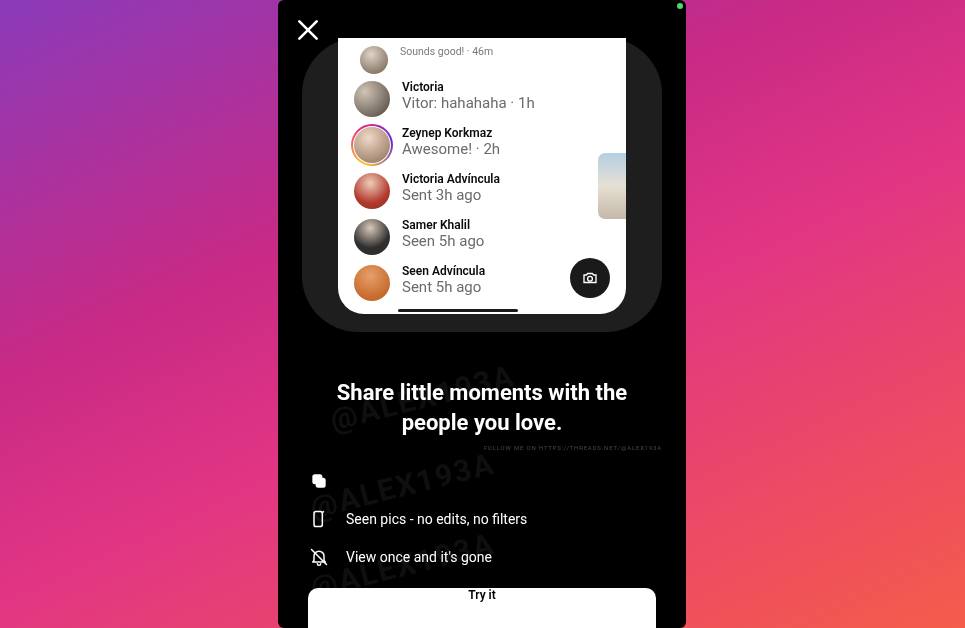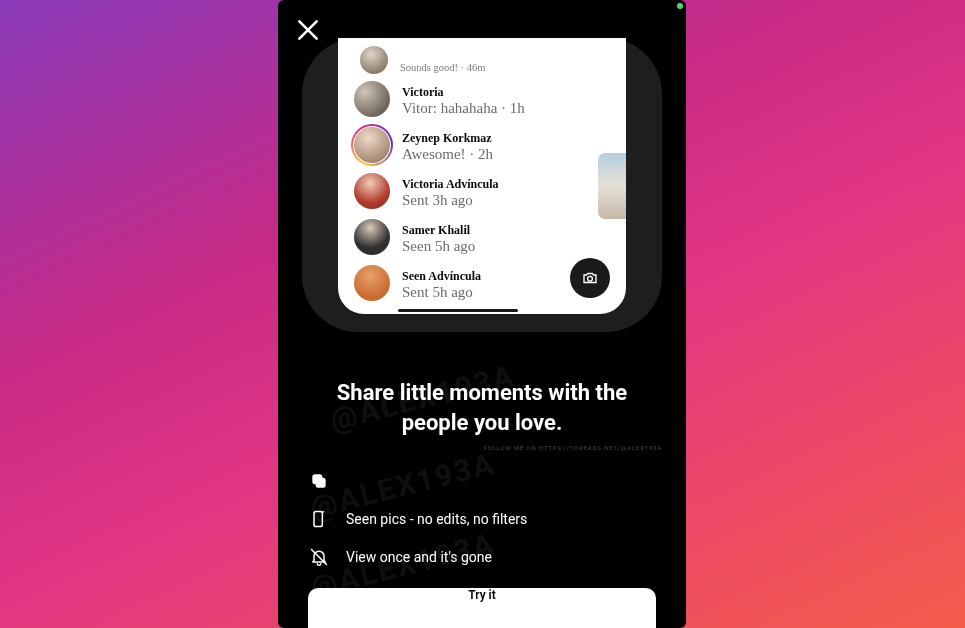--- a/index.html
+++ b/index.html
@@ -3,21 +3,21 @@
 <meta charset="utf-8">
 <style>
 html,body{margin:0;padding:0;width:965px;height:628px;overflow:hidden;font-family:-apple-system,BlinkMacSystemFont,"Segoe UI",Roboto,Helvetica,Arial,sans-serif;}
 .bg{width:965px;height:628px;background:linear-gradient(155deg,#8a3ab9 0%,#c82a85 35%,#e13584 55%,#f55c4a 100%);position:relative;}
 .phone{position:absolute;left:278px;top:0;width:408px;height:628px;background:#000;border-radius:6px;color:#fff;overflow:hidden;}
 .close{position:absolute;top:12px;left:12px;width:36px;height:36px;display:flex;align-items:center;justify-content:center;cursor:pointer;}
 .close svg{width:26px;height:26px;stroke:#fff;stroke-width:2.4;stroke-linecap:round;}
 .green-dot{position:absolute;top:3px;right:3px;width:6px;height:6px;border-radius:50%;background:#4cd964;}
 .stage{position:absolute;top:38px;left:24px;right:24px;height:294px;background:#1e1e1e;border-radius:56px;}
 .preview{position:absolute;top:0;left:36px;right:36px;height:268px;background:#fff;border-radius:0 0 26px 26px;padding:8px 0 0;overflow:hidden;}
-.row{display:flex;align-items:flex-end;padding:5px 16px;position:relative;font-family:Liberation Serif, serif;}
+.row{display:flex;align-items:flex-start;padding:5px 16px;position:relative;}
 .avatar{width:36px;height:36px;border-radius:50%;flex:0 0 36px;margin-right:12px;position:relative;}
 .avatar.ring::before{content:"";position:absolute;inset:-3px;border-radius:50%;background:conic-gradient(from 200deg,#f9ce34,#ee2a7b,#6228d7,#f9ce34);z-index:0;}
 .avatar.ring::after{content:"";position:absolute;inset:-1px;border-radius:50%;background:#fff;z-index:1;}
 .avatar .img{position:absolute;inset:0;border-radius:50%;z-index:2;}
 .meta{display:flex;flex-direction:column;line-height:1.15;min-width:0;}
 .name{font-size:12px;font-weight:600;color:#0a0a0a;}
 .sub{font-size:15px;color:#6b6b6b;}
 .truncated .sub{color:#7a7a7a;font-size:10.5px;}
 .row.truncated{padding-top:0;padding-bottom:2px;}
 .row.truncated .avatar{width:28px;height:28px;flex-basis:28px;margin-left:6px;}

